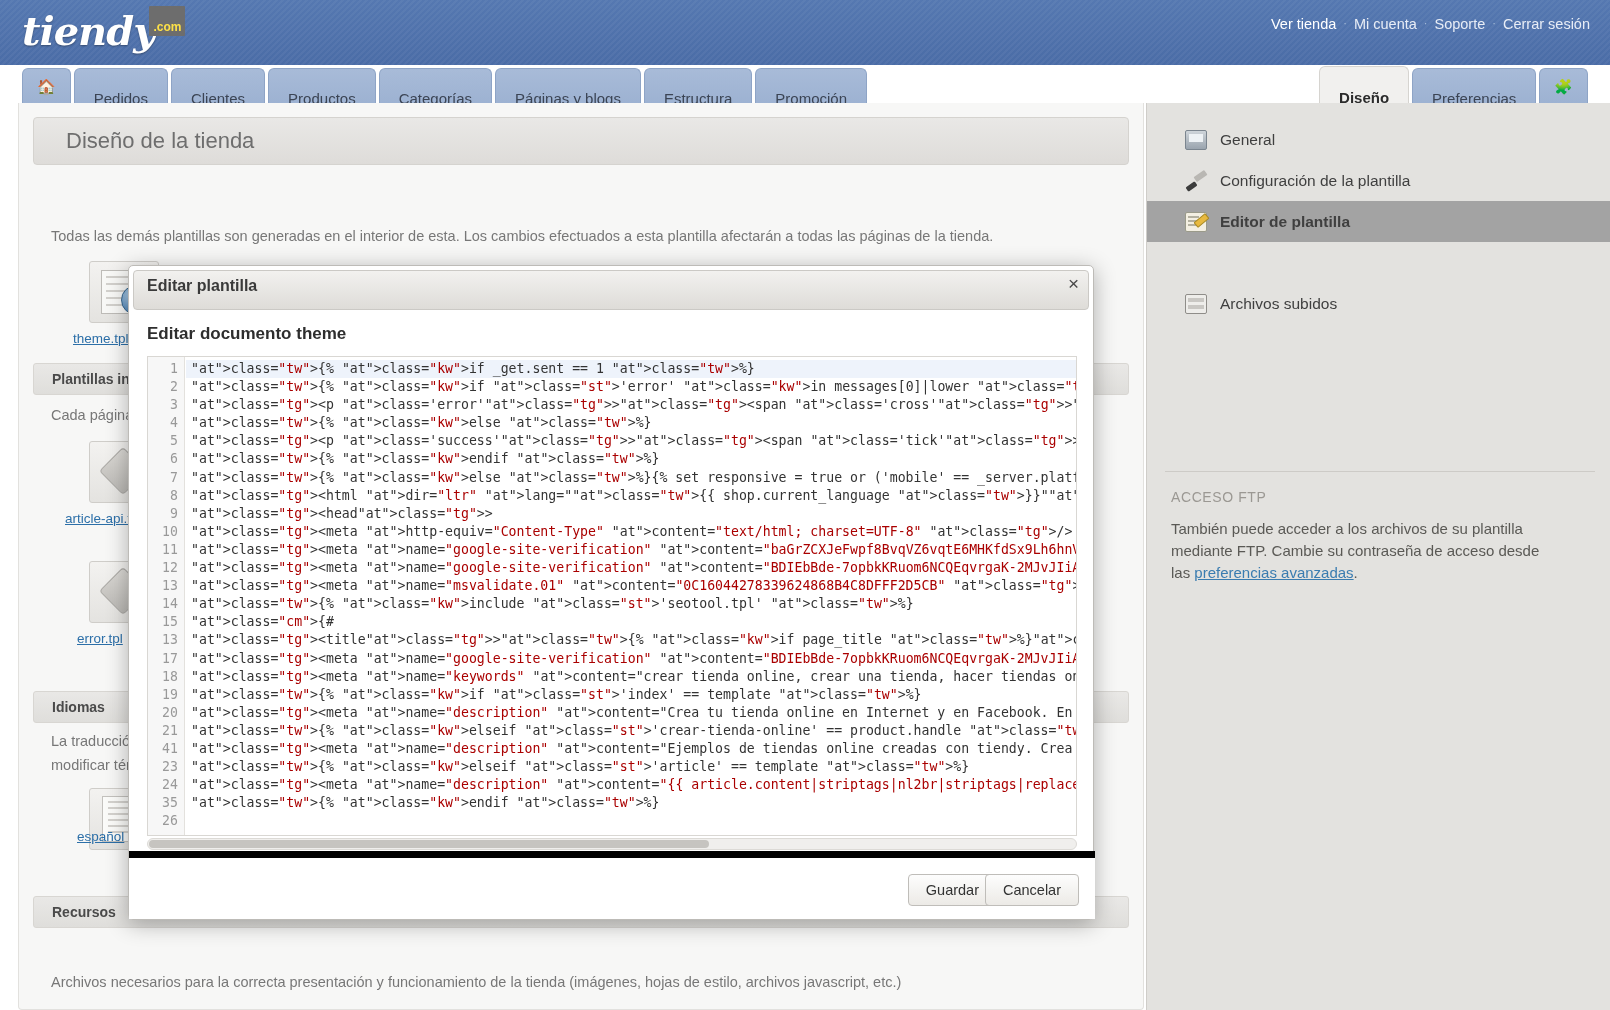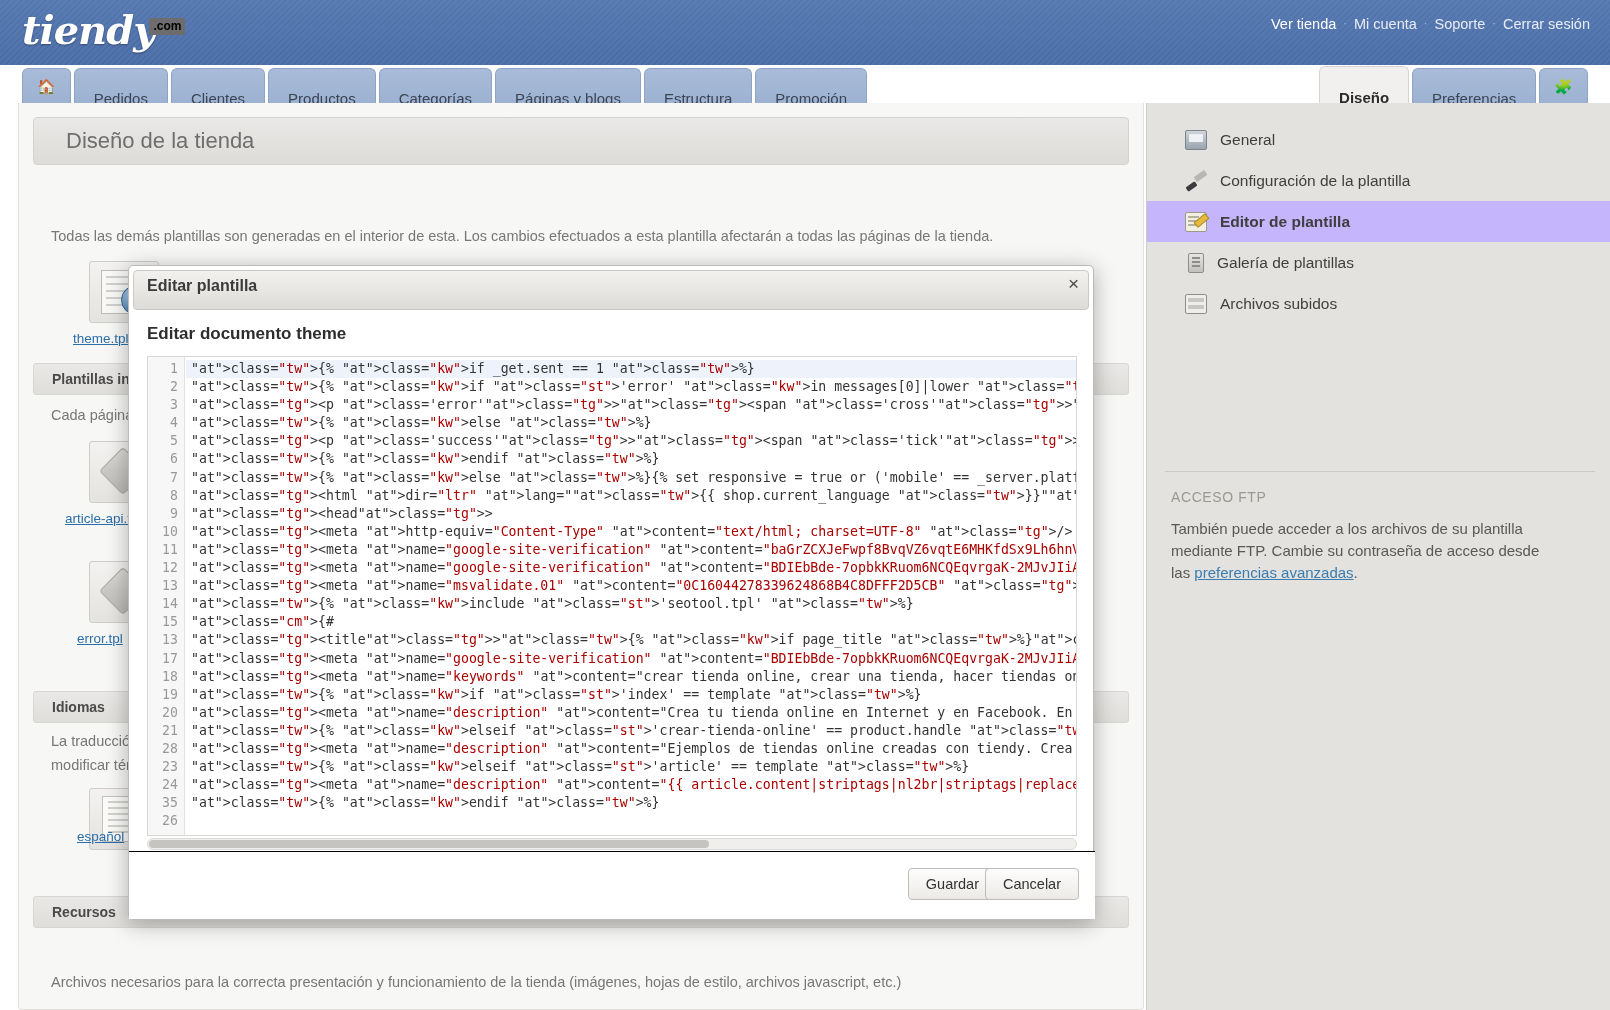--- a/index.html
+++ b/index.html
@@ -24,25 +24,25 @@
     position:absolute; left:22px; top:6px;
     font-family:"DejaVu Serif", serif;
     font-style:italic; font-weight:bold;
     font-size:40px; color:#fff;
     letter-spacing:-1px;
     text-shadow:0 1px 2px rgba(0,0,0,.35);
   }
   .logo-com{
     display:inline-block;
     background:#6d6d6d;
-    color:#000000;
+    color:#fde047;
     font-family:"Liberation Sans", sans-serif;
     font-style:normal; font-weight:bold;
     font-size:12px;
-    padding:1px 4px 2px 4px;
+    padding:14px 4px 2px 4px;
     border-radius:1px;
     vertical-align:14px;
     margin-left:-6px;
     letter-spacing:0;
     text-shadow:none;
   }
   .toplinks{
     position:absolute; right:20px; top:16px;
     font-size:14.5px; color:#dfe6f2;
     white-space:nowrap;
@@ -152,21 +152,21 @@
     position:absolute; font-size:13.5px; color:#2c6fa8;
     text-decoration:underline; white-space:nowrap;
   }
 
   
   .side-item{
     position:absolute; left:0; width:464px; height:41px;
     display:flex; align-items:center; padding-left:38px;
     font-size:15.5px; color:#3f3f3f; cursor:pointer;
   }
-  .side-item.sel{ background:#c4b5fd; font-weight:bold; }
+  .side-item.sel{ background:#a3a3a3; font-weight:bold; }
   .side-ico{
     width:22px; height:20px; margin-right:13px;
     display:inline-block; position:relative; flex:none;
   }
   .ico-general{ background:linear-gradient(180deg,#cfd5da,#9aa4ae); border:1px solid #7b858f; border-radius:2px;}
   .ico-general:after{content:"";position:absolute;left:3px;top:3px;right:3px;bottom:7px;background:#eef2f5;}
   .ico-brush{ background:transparent;}
   .ico-brush:before{content:"";position:absolute;left:1px;top:13px;width:11px;height:5px;background:#3c3c3c;transform:rotate(-35deg);border-radius:1px;}
   .ico-brush:after{content:"";position:absolute;left:9px;top:2px;width:13px;height:6px;background:#b9b7b3;transform:rotate(-35deg);border-radius:1px;}
   .ico-editor{ background:#f3efe2; border:1px solid #9a9a8a; border-radius:2px;}
@@ -245,21 +245,21 @@
     position:absolute; left:18px; top:572px; width:930px; height:12px;
     background:#f0efed; border:1px solid #dcdad6; border-radius:6px;
   }
   .editor-scroll-h i{
     position:absolute; left:1px; top:1px; width:560px; height:8px;
     background:#c6c4c0; border-radius:4px; display:block;
   }
 
   .modal-foot{
     position:absolute; left:0; bottom:0; width:966px; height:68px;
-    background:#fff; border-top:1px solid #000000;
+    background:#fff; border-top:7px solid #000000;
   }
   .btn{
     position:absolute; top:16px; height:32px; padding:0 17px;
     background:linear-gradient(180deg,#fdfdfd,#eceae6);
     border:1px solid #bfbdb9; border-radius:4px;
     font-size:14.5px; color:#333; cursor:pointer;
     font-family:"Liberation Sans", sans-serif;
   }
   #btn-save{ right:98px; }
   #btn-cancel{ right:16px; }
@@ -345,24 +345,20 @@
       <span class="side-ico ico-general"></span>
       <span>General</span>
     </div>
     <div class="side-item" style="top:57px">
       <span class="side-ico ico-brush"></span>
       <span>Configuración de la plantilla</span>
     </div>
     <div class="side-item sel" style="top:98px">
       <span class="side-ico ico-editor"></span>
       <span>Editor de plantilla</span>
-    </div>
-    <div class="side-item" style="top:139px">
-      <span class="side-ico ico-gallery"></span>
-      <span>Galería de plantillas</span>
     </div>
     <div class="side-item" style="top:180px">
       <span class="side-ico ico-files"></span>
       <span>Archivos subidos</span>
     </div>
 
     <div class="side-divider"></div>
     <div class="ftp-title">ACCESO FTP</div>
     <div class="ftp-text"><span>También puede acceder a los archivos de su plantilla mediante FTP. Cambie su contraseña de acceso desde las </span><a href="#">preferencias avanzadas</a><span>.</span></div>
   </div>
@@ -390,21 +386,21 @@
         <div>12</div>
         <div>13</div>
         <div>14</div>
         <div>15</div>
         <div>13</div>
         <div>17</div>
         <div>18</div>
         <div>19</div>
         <div>20</div>
         <div>21</div>
-        <div>28</div>
+        <div>41</div>
         <div>23</div>
         <div>24</div>
         <div>35</div>
         <div>26</div>
       </div>
     <div class="codearea" id="codearea">
         <div class="cl hl"><span <span="" class="&lt;span">"at"</span>&gt;class=<span class="vl">"tw"</span>&gt;{% <span <span="" class="&lt;span">"at"</span>&gt;class=<span class="vl">"kw"</span>&gt;if _get.sent == 1 <span <span="" class="&lt;span">"at"</span>&gt;class=<span class="vl">"tw"</span>&gt;%}</div>
         <div class="cl">    <span <span="" class="&lt;span">"at"</span>&gt;class=<span class="vl">"tw"</span>&gt;{% <span <span="" class="&lt;span">"at"</span>&gt;class=<span class="vl">"kw"</span>&gt;if <span <span="" class="&lt;span">"at"</span>&gt;class=<span class="vl">"st"</span>&gt;'error' <span <span="" class="&lt;span">"at"</span>&gt;class=<span class="vl">"kw"</span>&gt;in messages[0]|lower <span <span="" class="&lt;span">"at"</span>&gt;class=<span class="vl">"tw"</span>&gt;%}</div>
         <div class="cl">        <span <span="" class="&lt;span">"at"</span>&gt;class=<span class="vl">"tg"</span>&gt;&lt;p <span class="&lt;span">"at"</span>&gt;class='error'<span <span="" class="&lt;span">"at"</span>&gt;class=<span class="vl">"tg"</span>&gt;&gt;<span <span="" class="&lt;span">"at"</span>&gt;class=<span class="vl">"tg"</span>&gt;&lt;span <span class="&lt;span">"at"</span>&gt;class='cross'<span <span="" class="&lt;span">"at"</span>&gt;class=<span class="vl">"tg"</span>&gt;&gt;<span <span="" class="&lt;span">"at"</span>&gt;class=&gt;&lt;/span&gt;class=&gt;&gt;No se ha podido añadir su dirección. Compruebe q</div>
         <div class="cl">    <span <span="" class="&lt;span">"at"</span>&gt;class=<span class="vl">"tw"</span>&gt;{% <span <span="" class="&lt;span">"at"</span>&gt;class=<span class="vl">"kw"</span>&gt;else <span <span="" class="&lt;span">"at"</span>&gt;class=<span class="vl">"tw"</span>&gt;%}</div>

